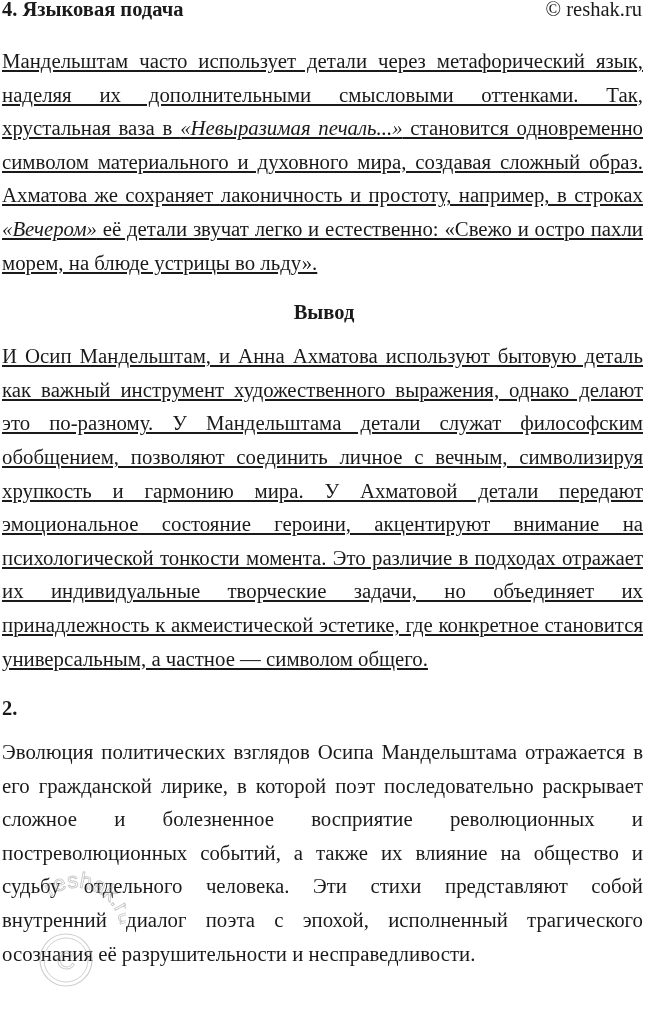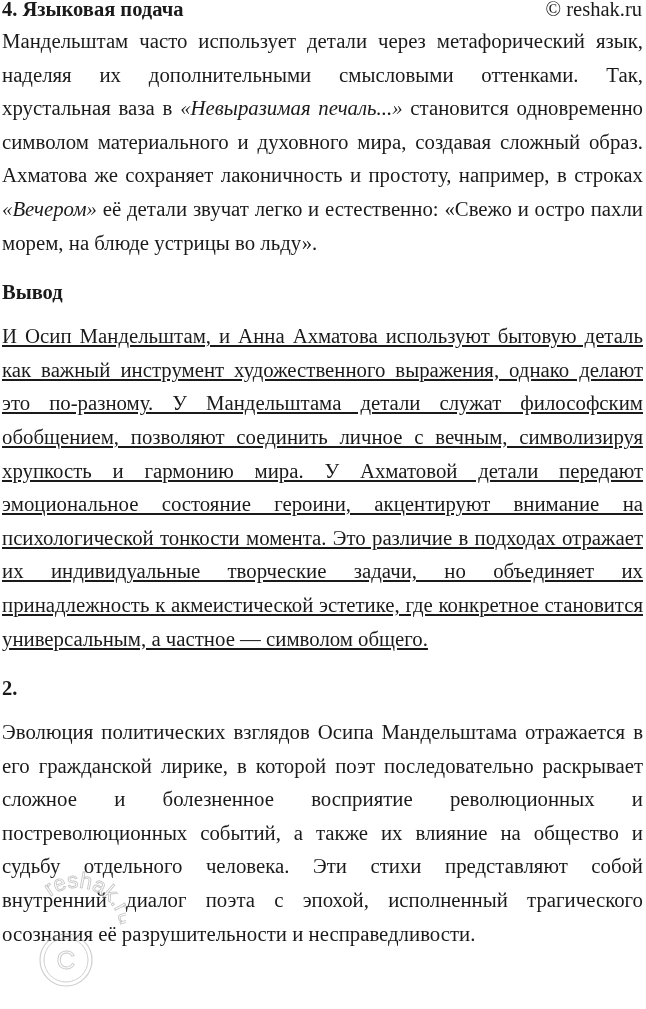--- a/index.html
+++ b/index.html
@@ -45,29 +45,29 @@
   }
   .para {
     font-size: 20.8px;
     line-height: 33.6px;
     text-align: justify;
     margin: 0;
     padding: 0 3px 0 2px;
     word-spacing: 0px;
   }
   .para i { font-style: italic; }
-  .sec1 { margin-top: 2px; }
+  .sec1 { margin-top: 22px; text-decoration: underline; }
   .sub-heading {
     font-weight: bold;
     font-size: 20.5px;
     line-height: 22px;
     margin: 0;
     padding-left: 2px;
   }
-  .vyvod { margin-top: 22px; }
+  .vyvod { margin-top: 22px; text-align: center; }
   .sec2 { margin-top: 16px; text-decoration: underline; }
   .num2 { margin-top: 22px; }
   .sec3 { margin-top: 16px; }
 
   .watermark {
     position: absolute;
     left: 18px;
     top: 868px;
     width: 108px;
     height: 130px;

